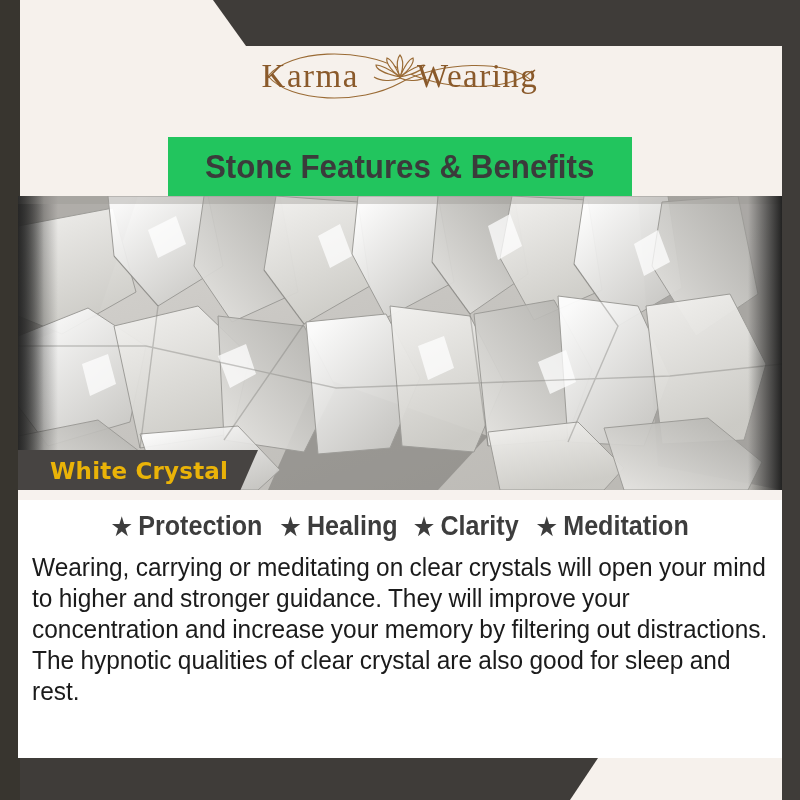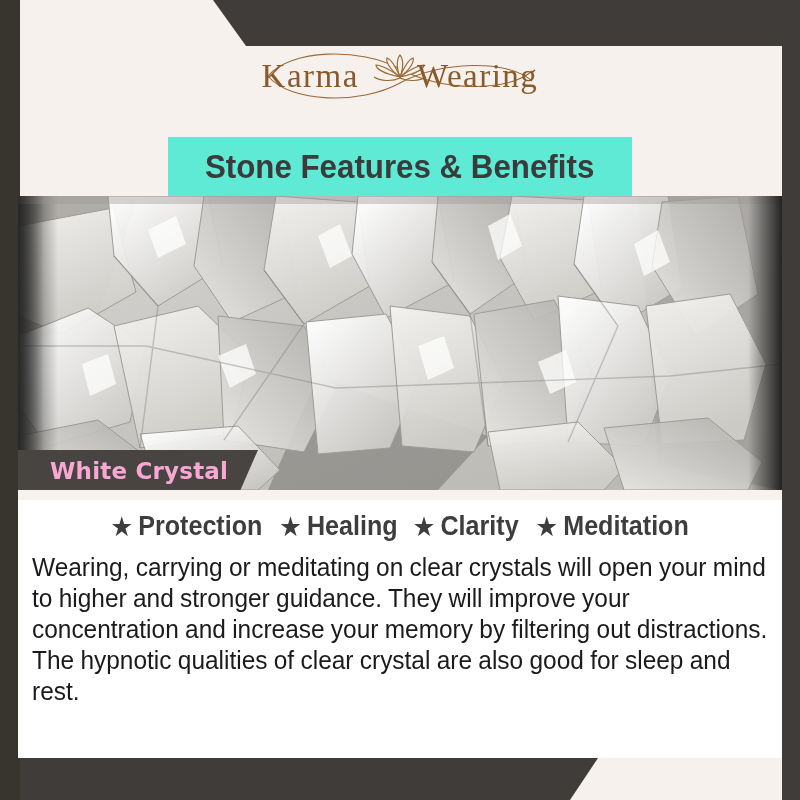--- a/index.html
+++ b/index.html
@@ -41,21 +41,21 @@
     font-family:"Liberation Serif", serif;
     color:#8a5a2b;font-size:33px;letter-spacing:1.5px;
     display:flex;align-items:center;gap:58px;
     white-space:nowrap;
   }
   .logo-word{display:inline-block;text-align:center;}
 
   
   .title-band{
     position:absolute;top:137px;left:168px;width:464px;height:59px;
-    background:#5eead4;
+    background:#22c55e;
     display:flex;align-items:center;justify-content:center;
   }
   .title-text{
     font-family:"Liberation Sans Narrow","Liberation Sans", sans-serif;
     font-weight:bold;font-size:34px;color:#3b3b3b;
     letter-spacing:0px;transform:scaleX(0.92);transform-origin:center;
     white-space:nowrap;
   }
 
   
@@ -75,21 +75,21 @@
   }
 
   
   .stone-banner{
     position:absolute;top:450px;left:18px;width:240px;height:41px;
     background:#474442;
     clip-path:polygon(0 0, 240px 0, 222px 41px, 0 41px);
     display:flex;align-items:center;
   }
   .stone-banner-label{
-    color:#f9a8d4;font-size:23px;font-weight:bold;
+    color:#eab308;font-size:23px;font-weight:bold;
     font-family:"DejaVu Sans", sans-serif;
     letter-spacing:.2px;padding-left:32px;
   }
 
   
   .content{
     position:absolute;top:500px;left:18px;width:764px;height:258px;
     background:#ffffff;
   }
   .benefits{

